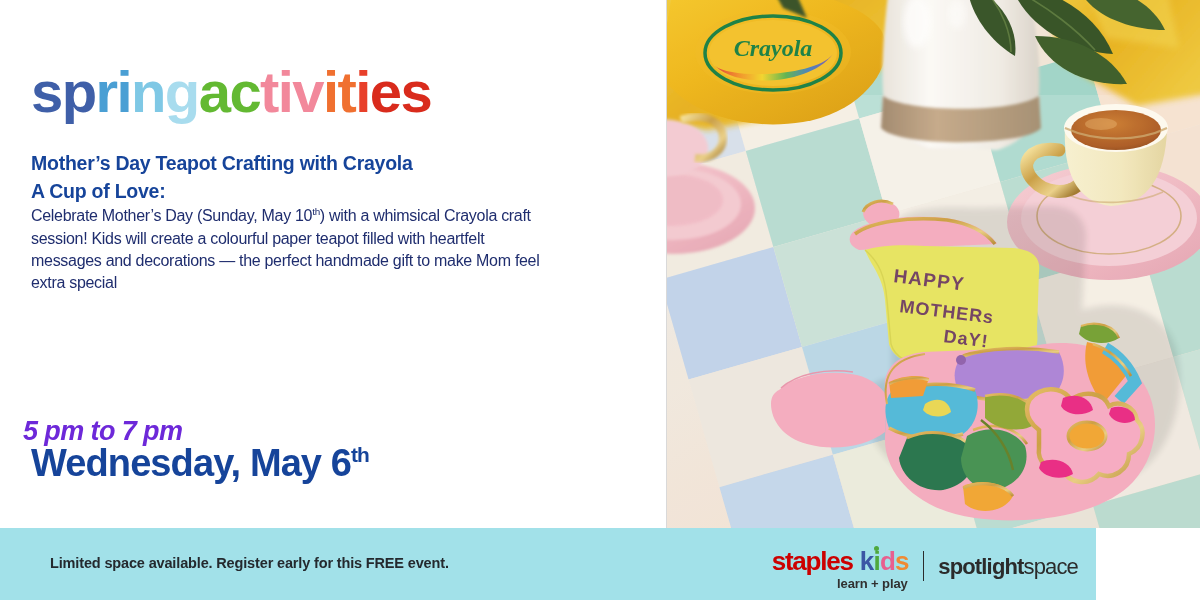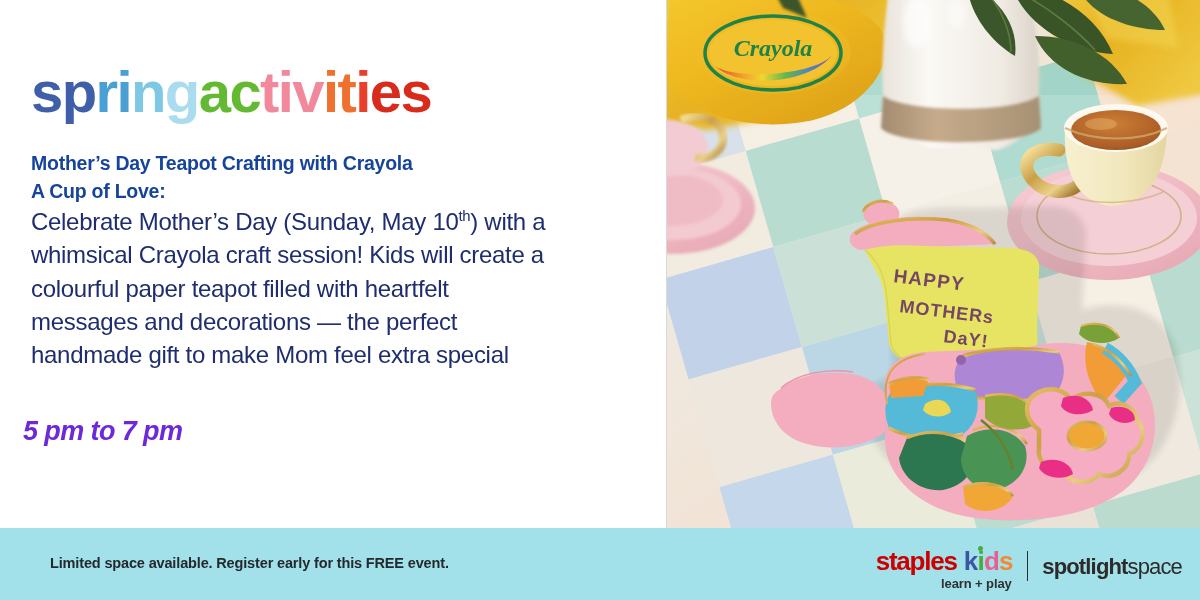--- a/index.html
+++ b/index.html
@@ -48,21 +48,21 @@
     font-weight: bold;
     line-height: 1.42;
     letter-spacing: -0.25px;
   }
 
   
   #body-copy {
     position: absolute; left: 31px; top: 205px;
     width: 520px;
     color: #1f2d6e;
-    font-size: 24px;
+    font-size: 16px;
     font-weight: 400;
     line-height: 1.39;
     letter-spacing: -0.3px;
   }
   #body-copy sup { font-size: 0.62em; vertical-align: super; }
 
   
   #time-line {
     position: absolute; left: 23px; top: 416px;
     color: #6d28d9;
@@ -77,21 +77,21 @@
     font-size: 38px;
     font-weight: bold;
     letter-spacing: -0.9px;
     white-space: nowrap;
   }
   #date-line sup { font-size: 0.55em; vertical-align: super; }
 
   
   #footer {
     position: absolute; left: 0; top: 528px;
-    width: 1200px; height: 72px;
+    width: 1096px; height: 72px;
     background: #a2e1e9;
   }
   #footer-note {
     position: absolute; left: 50px; top: 27px;
     color: #24292e;
     font-size: 14.5px;
     font-weight: bold;
     letter-spacing: -0.15px;
   }
   #footer-logos {
@@ -149,20 +149,23 @@
       <div>Mother’s Day Teapot Crafting with Crayola</div>
       <div>A Cup of Love:</div>
     </div>
 
     <div id="body-copy">
       <span>Celebrate Mother’s Day (Sunday, May 10</span><sup>th</sup><span>)  with a whimsical Crayola craft session! Kids will create a colourful paper teapot filled with heartfelt messages and decorations — the perfect handmade gift to make Mom feel extra special</span>
     </div>
 
     <div id="time-line">5 pm to 7 pm</div>
 
+    <div id="date-line">
+      <span>Wednesday, May 6</span><sup>th</sup>
+    </div>
   </div>
 
   <div id="panel-divider"></div>
 
   <div id="photo">
     <svg id="photo-svg" viewBox="0 0 533 528" xmlns="http://www.w3.org/2000/svg">
       <defs>
         <linearGradient id="gTable" x1="0" y1="0" x2="0.6" y2="1">
           <stop offset="0" stop-color="#dfe7ec"></stop>
           <stop offset="0.5" stop-color="#ece4d8"></stop>

